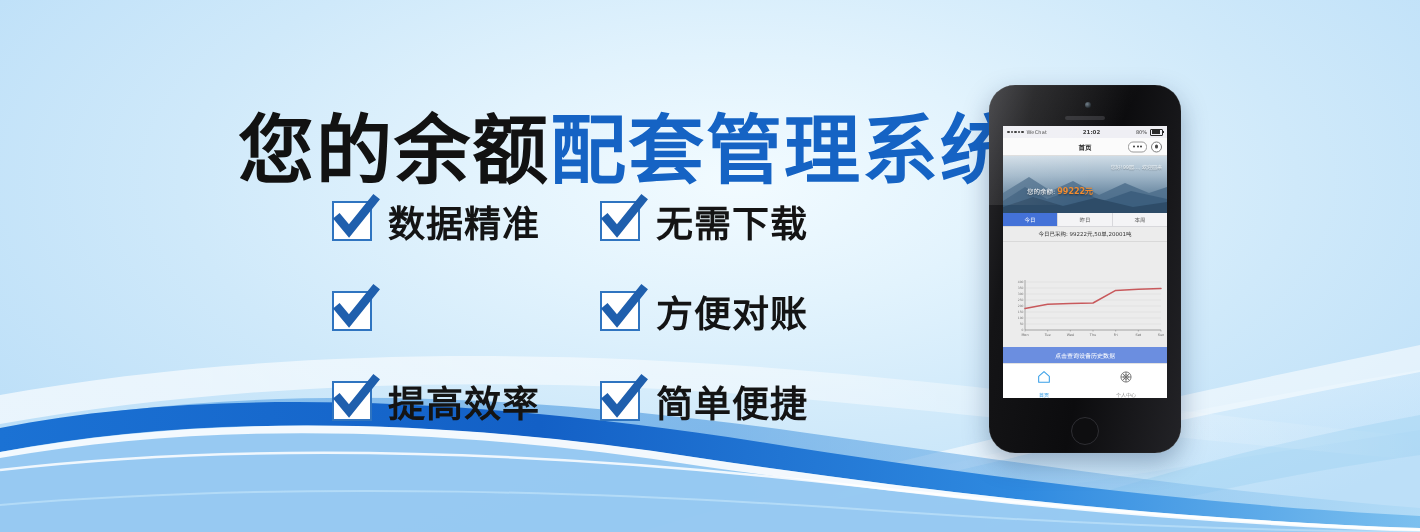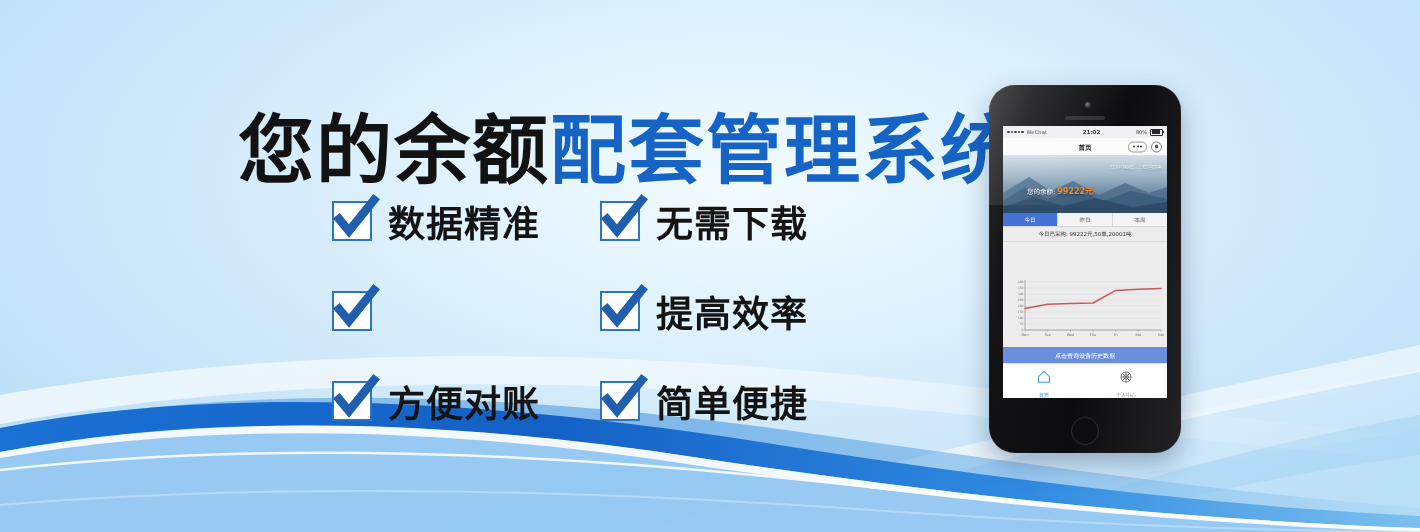--- a/index.html
+++ b/index.html
@@ -234,30 +234,30 @@
         </svg>
       </span>
     </div>
 
     <div class="feature">
       <span class="chk">
         <svg viewBox="0 0 52 52" xmlns="http://www.w3.org/2000/svg">
           <path d="M10 27 L20 39 L45 8" fill="none" stroke="#1f5fad" stroke-width="8.5" stroke-linecap="square" stroke-linejoin="miter"></path>
         </svg>
       </span>
+      <span class="feature-label">方便对账</span>
+    </div>
+
+    <div class="feature">
+      <span class="chk">
+        <svg viewBox="0 0 52 52" xmlns="http://www.w3.org/2000/svg">
+          <path d="M10 27 L20 39 L45 8" fill="none" stroke="#1f5fad" stroke-width="8.5" stroke-linecap="square" stroke-linejoin="miter"></path>
+        </svg>
+      </span>
       <span class="feature-label">提高效率</span>
-    </div>
-
-    <div class="feature">
-      <span class="chk">
-        <svg viewBox="0 0 52 52" xmlns="http://www.w3.org/2000/svg">
-          <path d="M10 27 L20 39 L45 8" fill="none" stroke="#1f5fad" stroke-width="8.5" stroke-linecap="square" stroke-linejoin="miter"></path>
-        </svg>
-      </span>
-      <span class="feature-label">方便对账</span>
     </div>
 
     <div class="feature">
       <span class="chk">
         <svg viewBox="0 0 52 52" xmlns="http://www.w3.org/2000/svg">
           <path d="M10 27 L20 39 L45 8" fill="none" stroke="#1f5fad" stroke-width="8.5" stroke-linecap="square" stroke-linejoin="miter"></path>
         </svg>
       </span>
       <span class="feature-label">简单便捷</span>
     </div>

